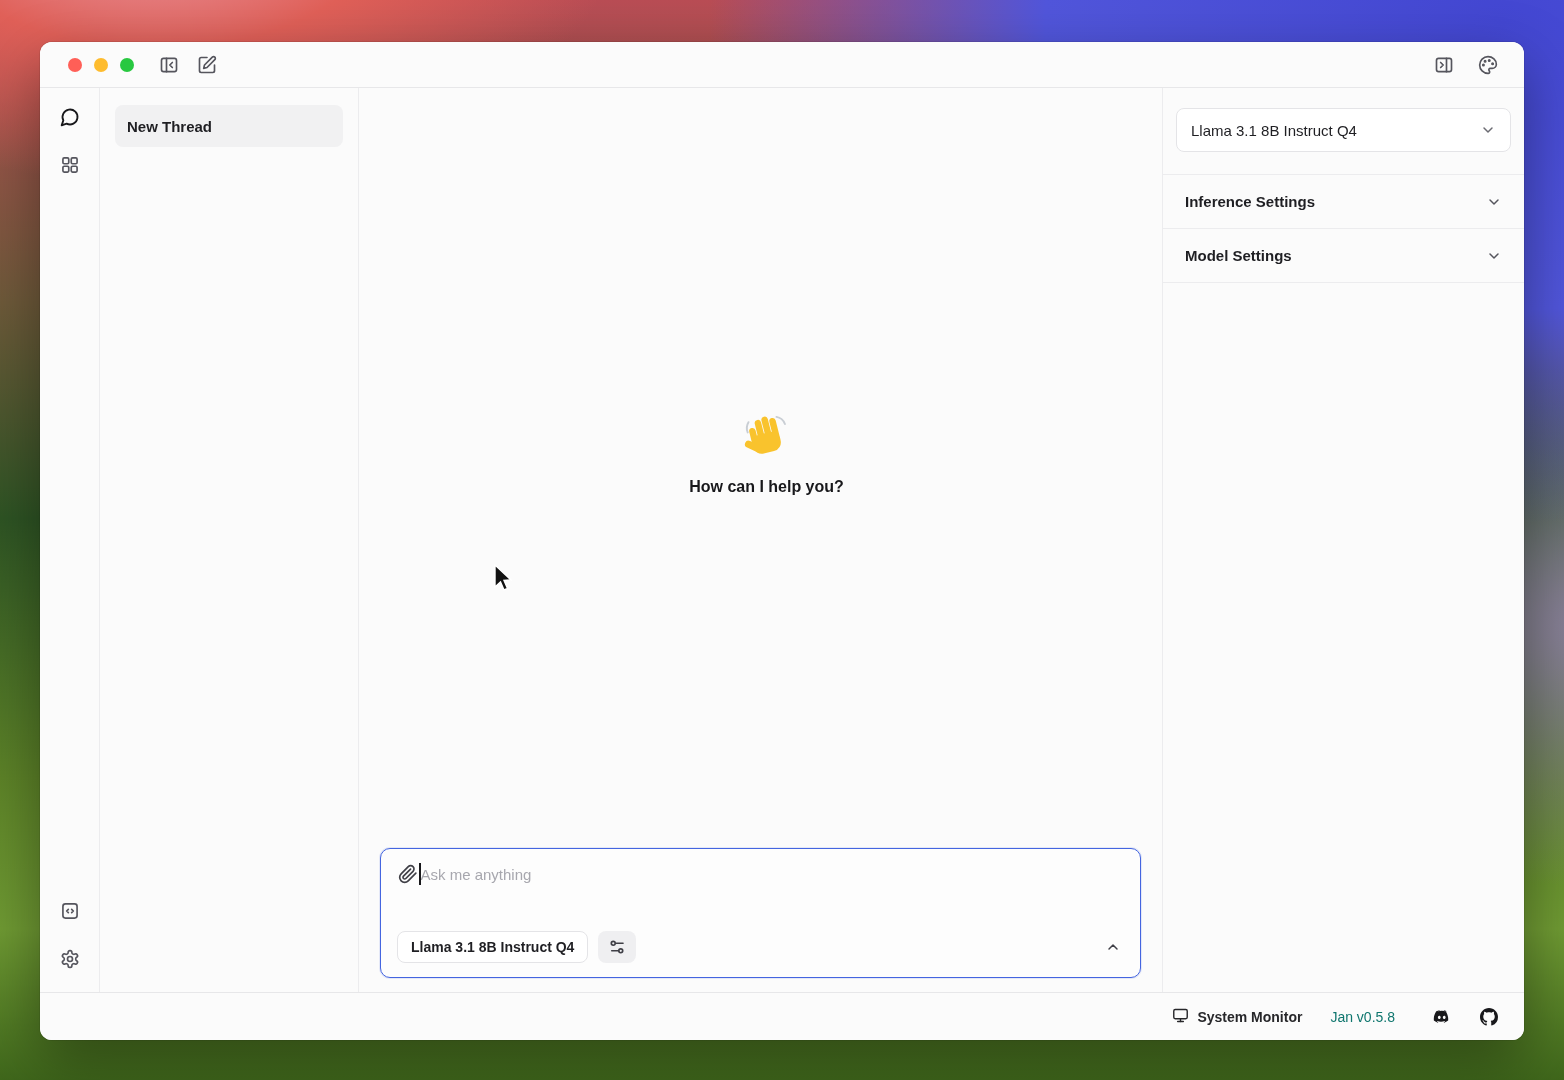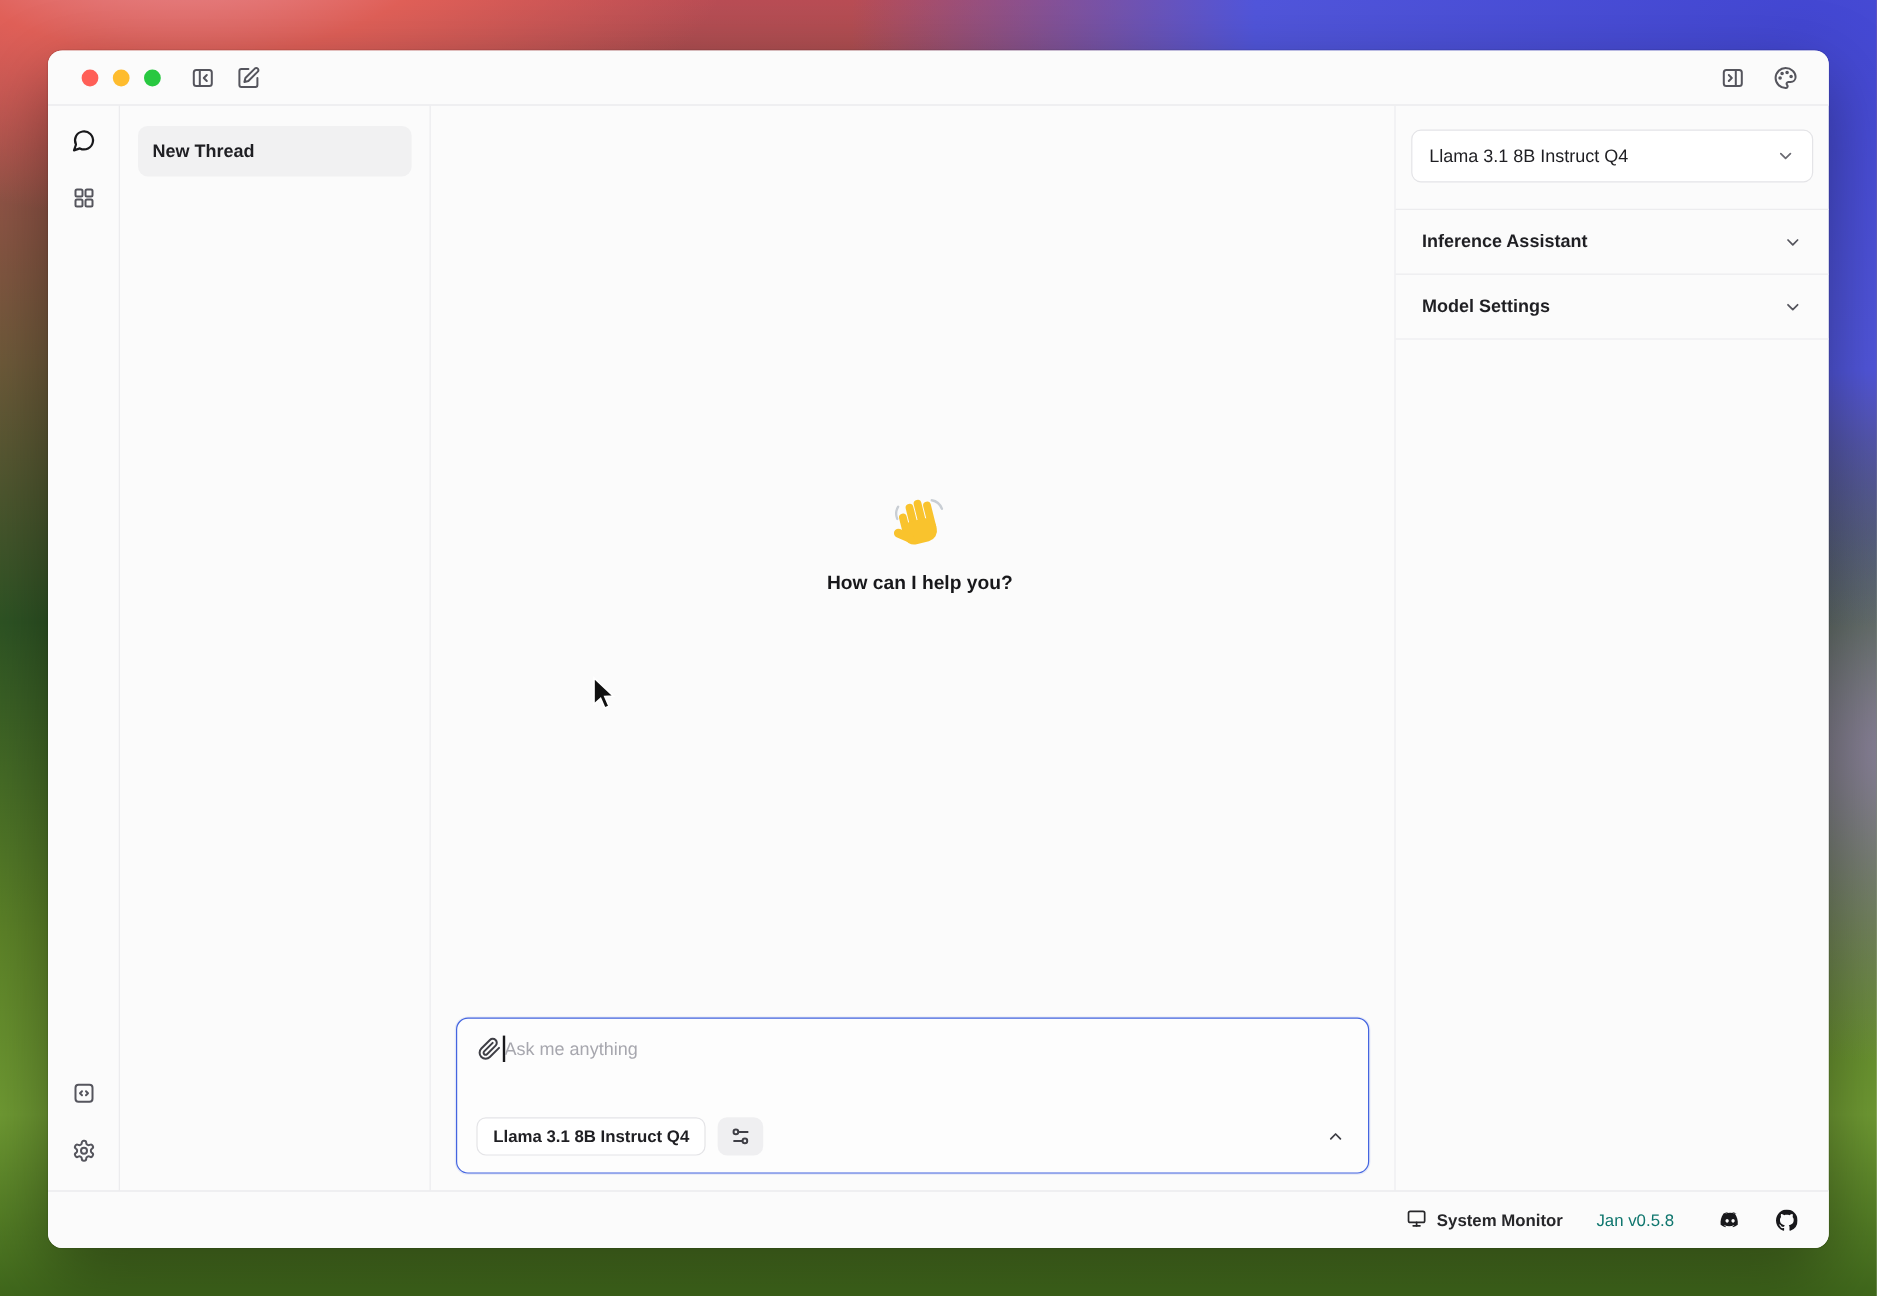--- a/index.html
+++ b/index.html
@@ -212,21 +212,21 @@
         <div class="model-select">
           <span>Llama 3.1 8B Instruct Q4</span>
           <span class="chev">
             <svg viewBox="0 0 24 24" fill="none" stroke="currentColor" stroke-width="2.2" stroke-linecap="round" stroke-linejoin="round">
                 <polyline points="6 9 12 15 18 9"></polyline>
               </svg>
           </span>
         </div>
       </div>
       <div class="section-row">
-        <span>Inference Assistant</span>
+        <span>Inference Settings</span>
         <span class="chev">
           <svg viewBox="0 0 24 24" fill="none" stroke="currentColor" stroke-width="2.2" stroke-linecap="round" stroke-linejoin="round">
               <polyline points="6 9 12 15 18 9"></polyline>
             </svg>
         </span>
       </div>
       <div class="section-row">
         <span>Model Settings</span>
         <span class="chev">
           <svg viewBox="0 0 24 24" fill="none" stroke="currentColor" stroke-width="2.2" stroke-linecap="round" stroke-linejoin="round">

